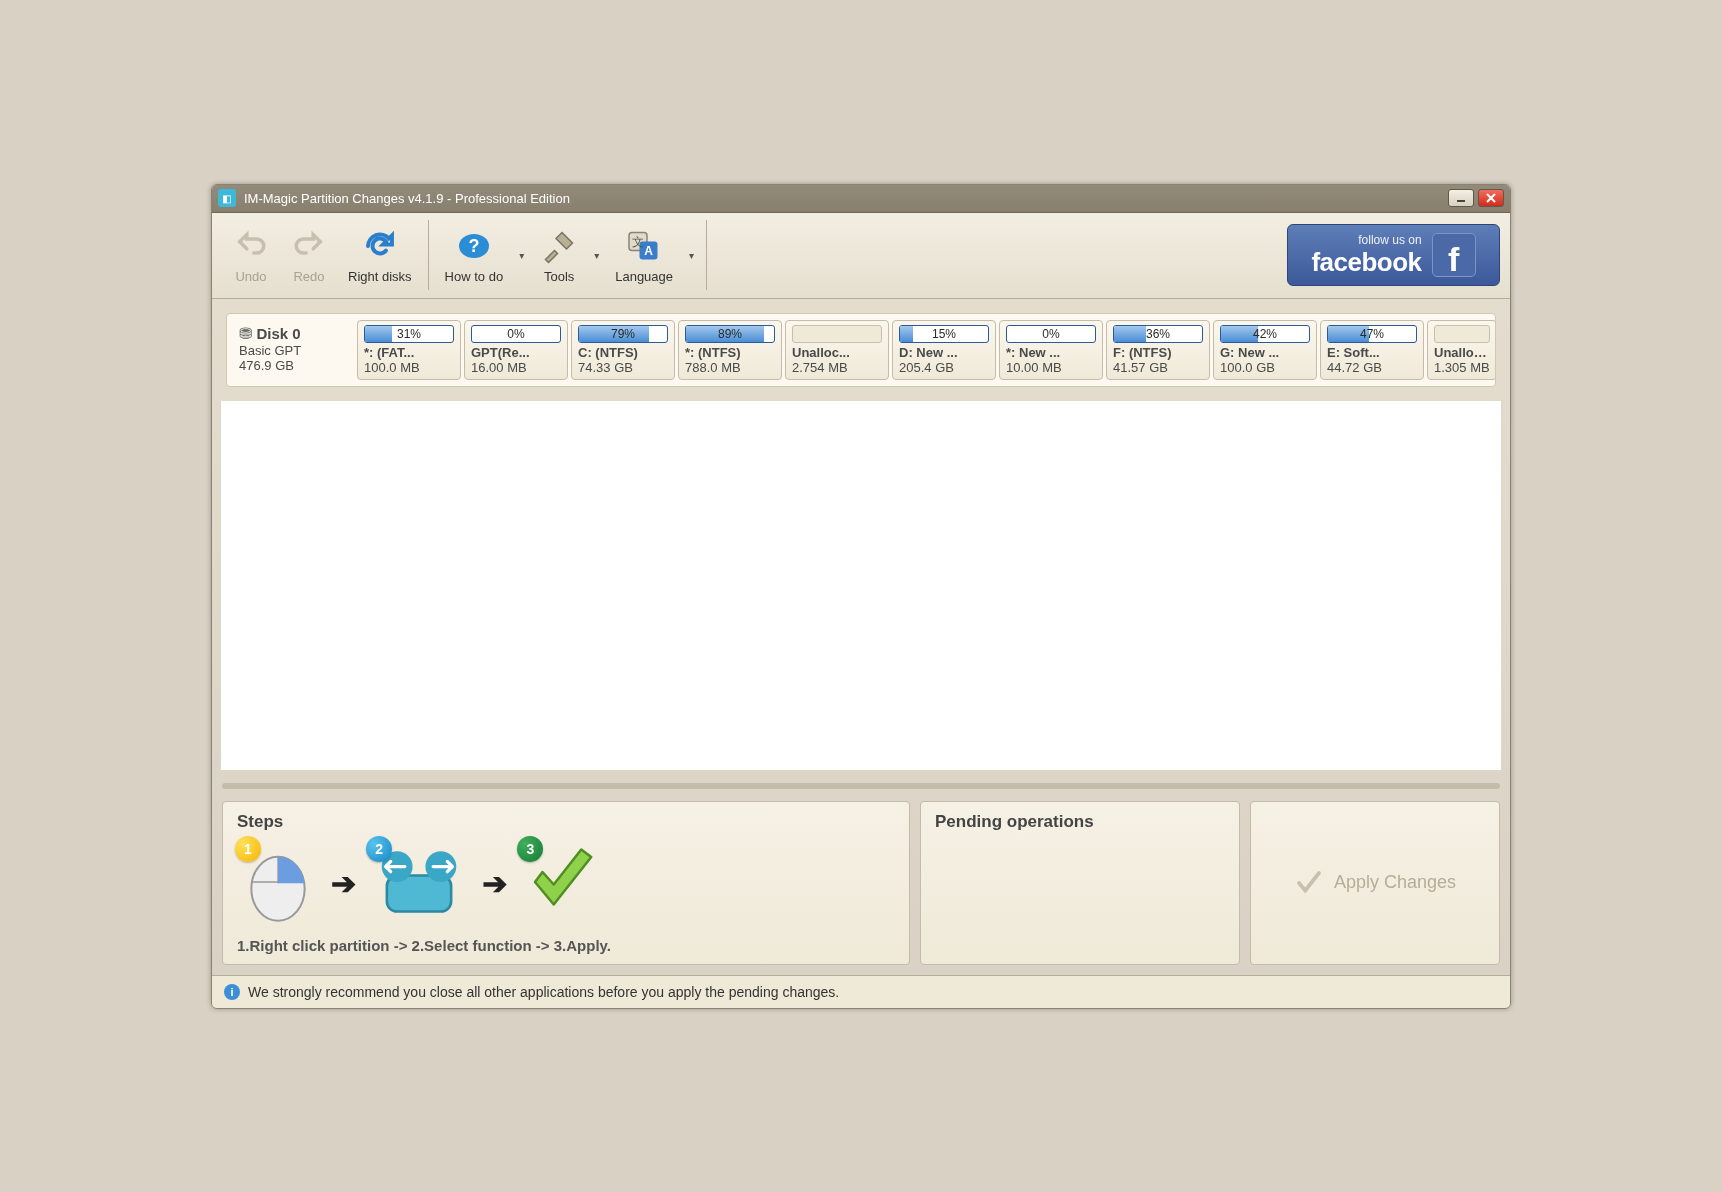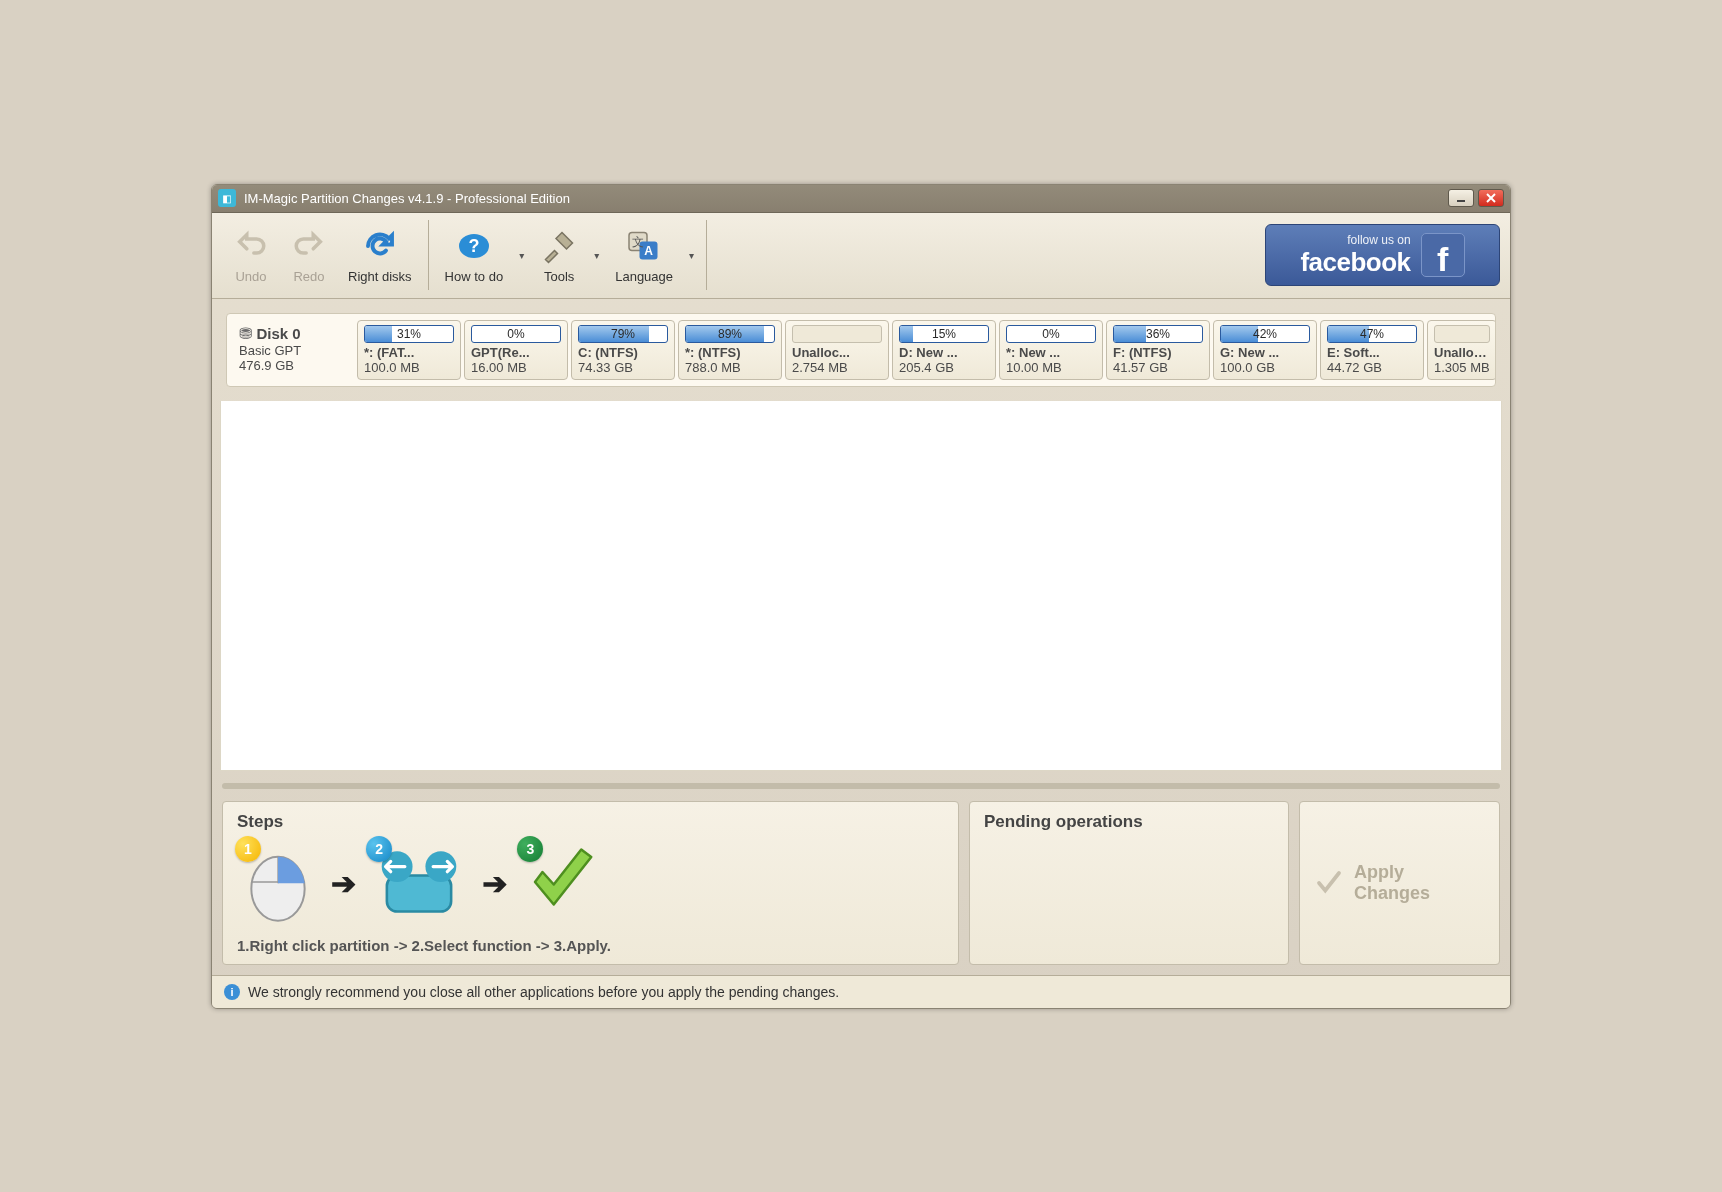--- a/index.html
+++ b/index.html
@@ -55,21 +55,21 @@
     padding:2px 10px; height:78px;
     color:#333; font-size:13px;
   }
   .tbtn.disabled { color:#a9a195; }
   .tbtn .ticon { width:38px;height:38px; display:flex;align-items:center;justify-content:center;margin-bottom:4px;}
   .tbtn-group { display:flex; align-items:center; }
   .drop-arrow { font-size:10px; color:#555; padding:0 6px;}
   .toolbar-sep { width:1px;height:70px;background:#b5ad99;margin:0 6px;}
   .fb-banner {
     margin-left:auto;
-    width:235px;height:62px;
+    width:213px;height:62px;
     background: linear-gradient(to bottom,#5e7eb8,#3b5998);
     border:1px solid #2d4577;
     border-radius:6px;
     display:flex;align-items:center;justify-content:center;
     color:#fff;
     cursor:pointer;
     position:relative;
   }
   .fb-banner .fb-txt { text-align:right; margin-right:10px; }
   .fb-banner .fb-txt .l1{font-size:12px;opacity:.9;}
@@ -128,21 +128,21 @@
   .bottom-panels {
     display:flex; gap:10px; padding:0 10px 10px 10px;
   }
   .panel {
     border:1px solid #c3bcaa; border-radius:4px;
     background:linear-gradient(to bottom,#f6f1e5,#efe9d8);
     padding:10px 14px;
   }
   .panel.steps { flex:1.05; }
   .panel.pending { width:320px; }
-  .panel.apply { width:201px; display:flex;align-items:center;justify-content:center;font-weight:bold;}
+  .panel.apply { width:250px; display:flex;align-items:center;justify-content:center;}
   .panel h3 { font-size:17px;color:#444;font-weight:bold;margin-bottom:10px;}
   .apply-btn {
     display:flex;align-items:center;gap:10px;
     color:#b5ad99;font-size:18px;cursor:default;
   }
   .steps-icons {display:flex;align-items:center;gap:18px;margin:6px 0 12px 6px;}
   .step-item {position:relative;}
   .step-badge{
     position:absolute;left:-8px;top:-6px;
     width:26px;height:26px;border-radius:50%;

